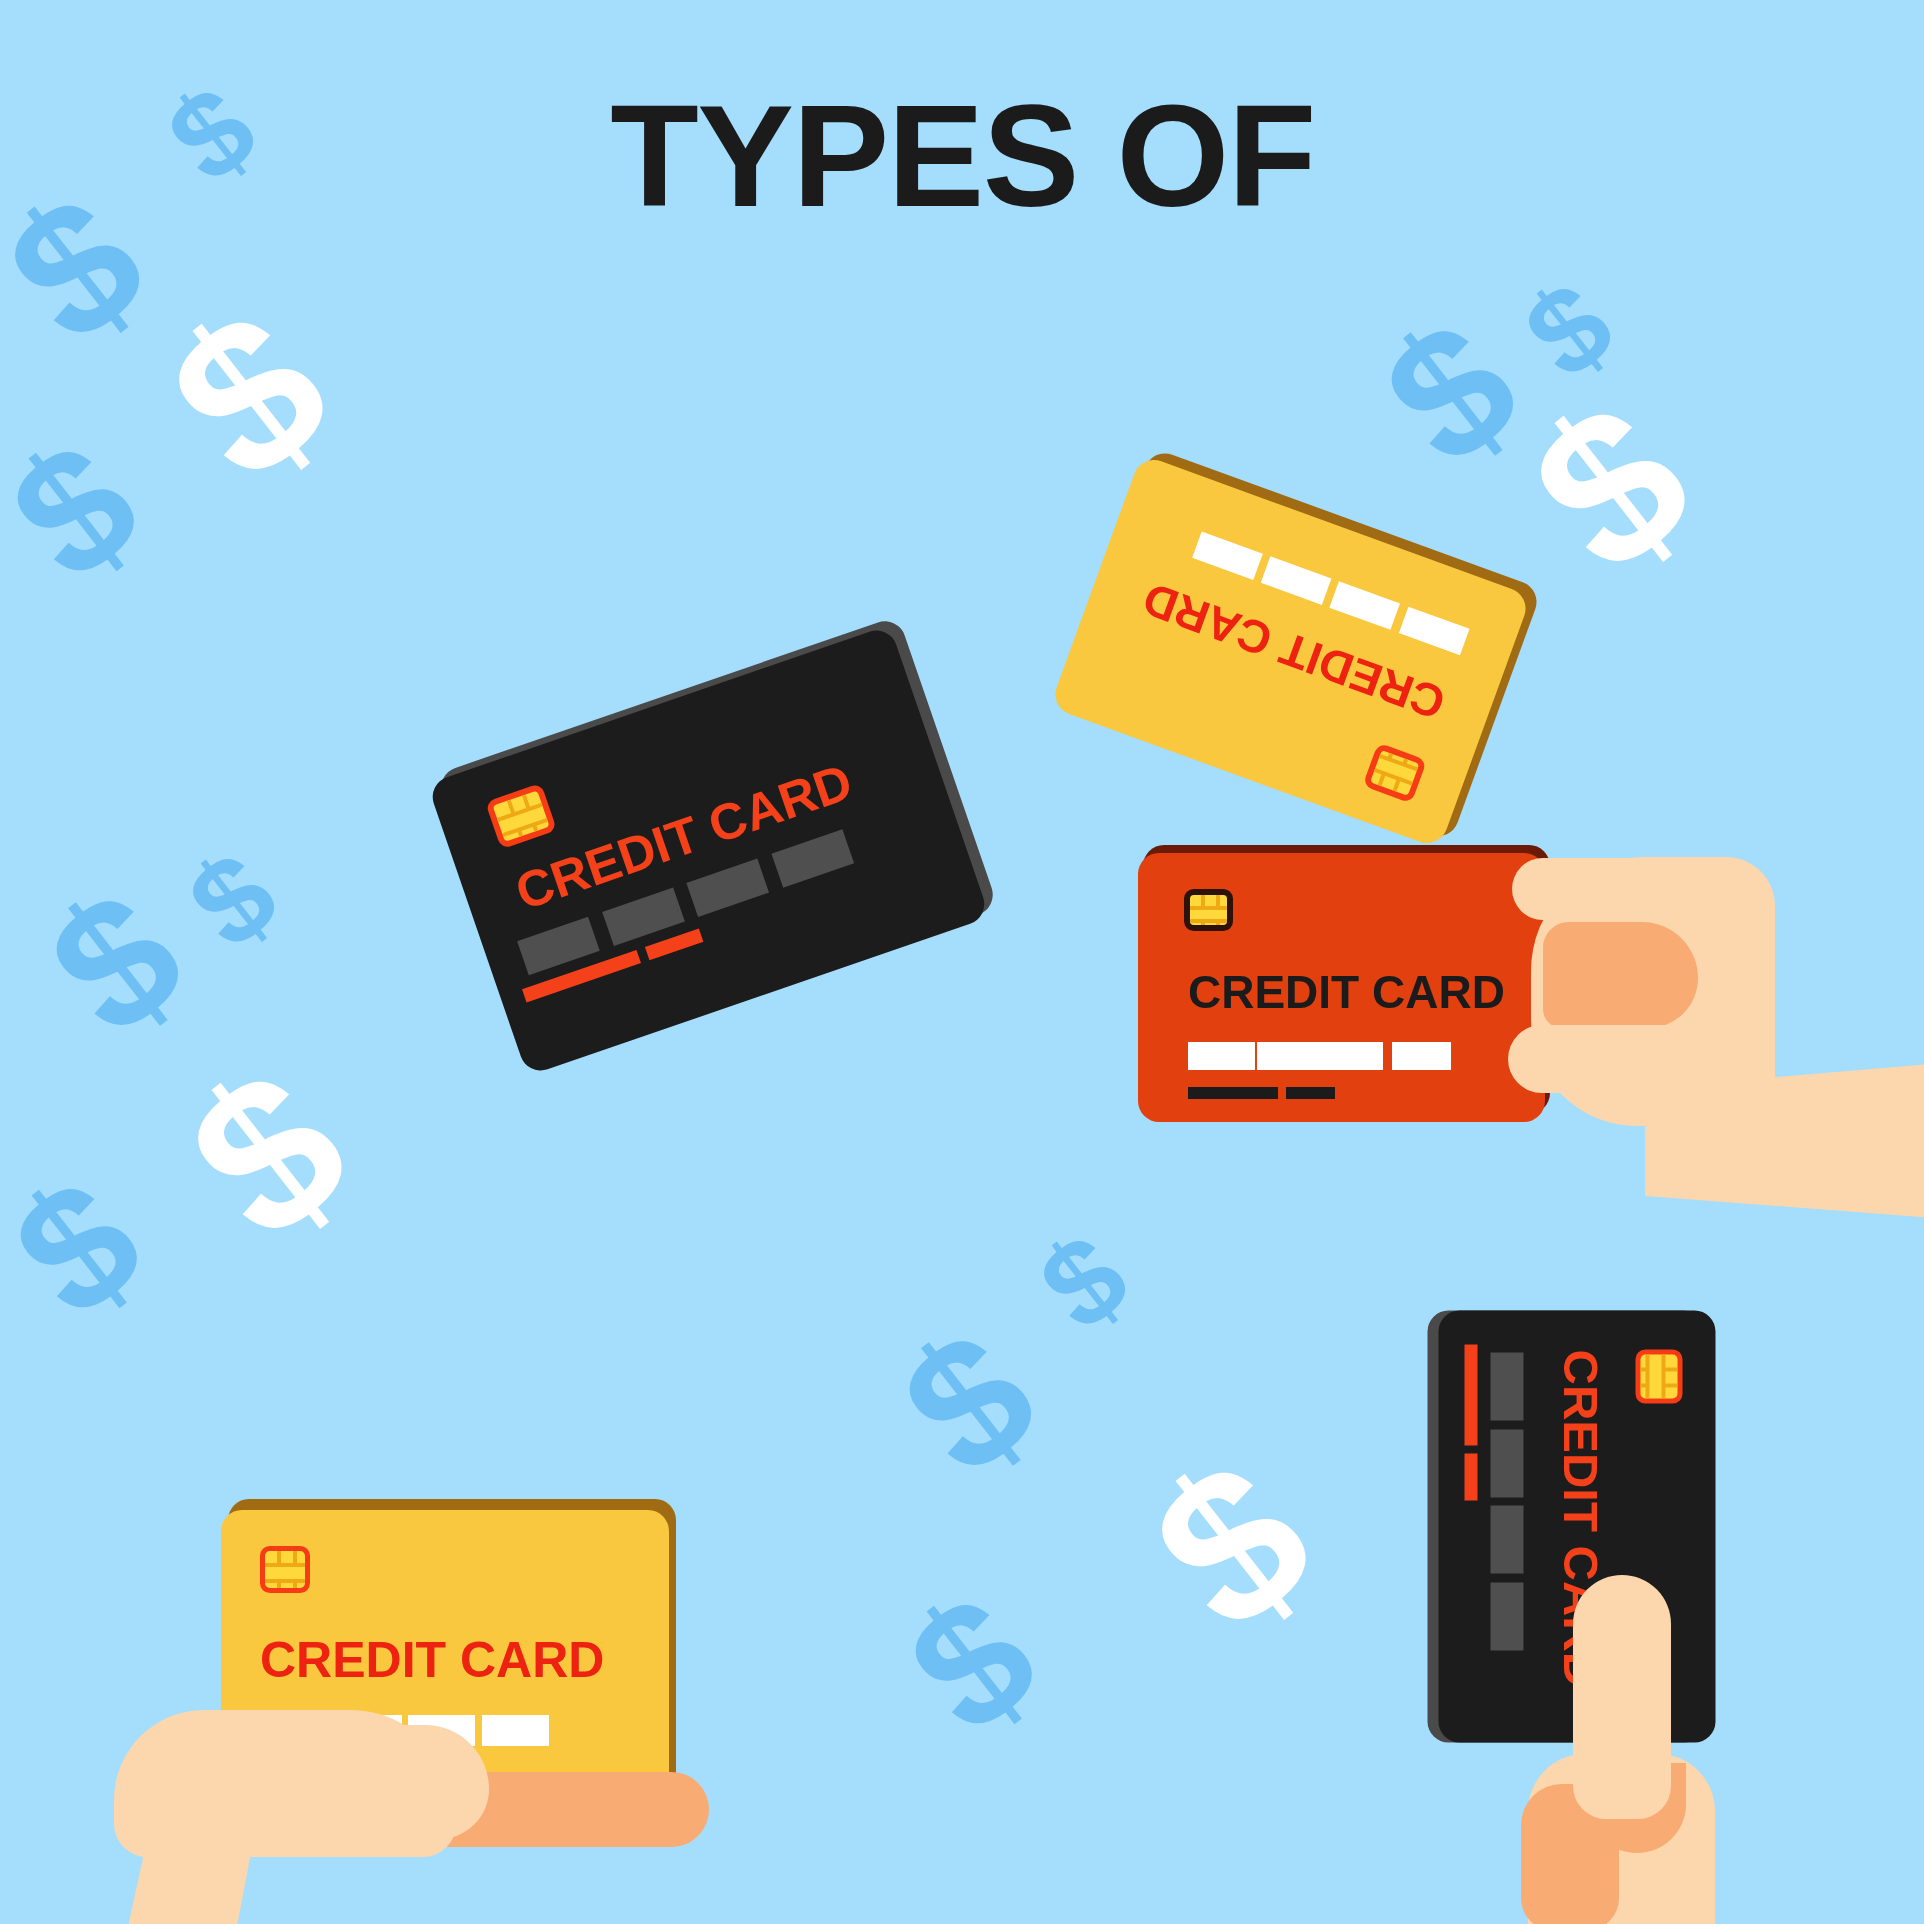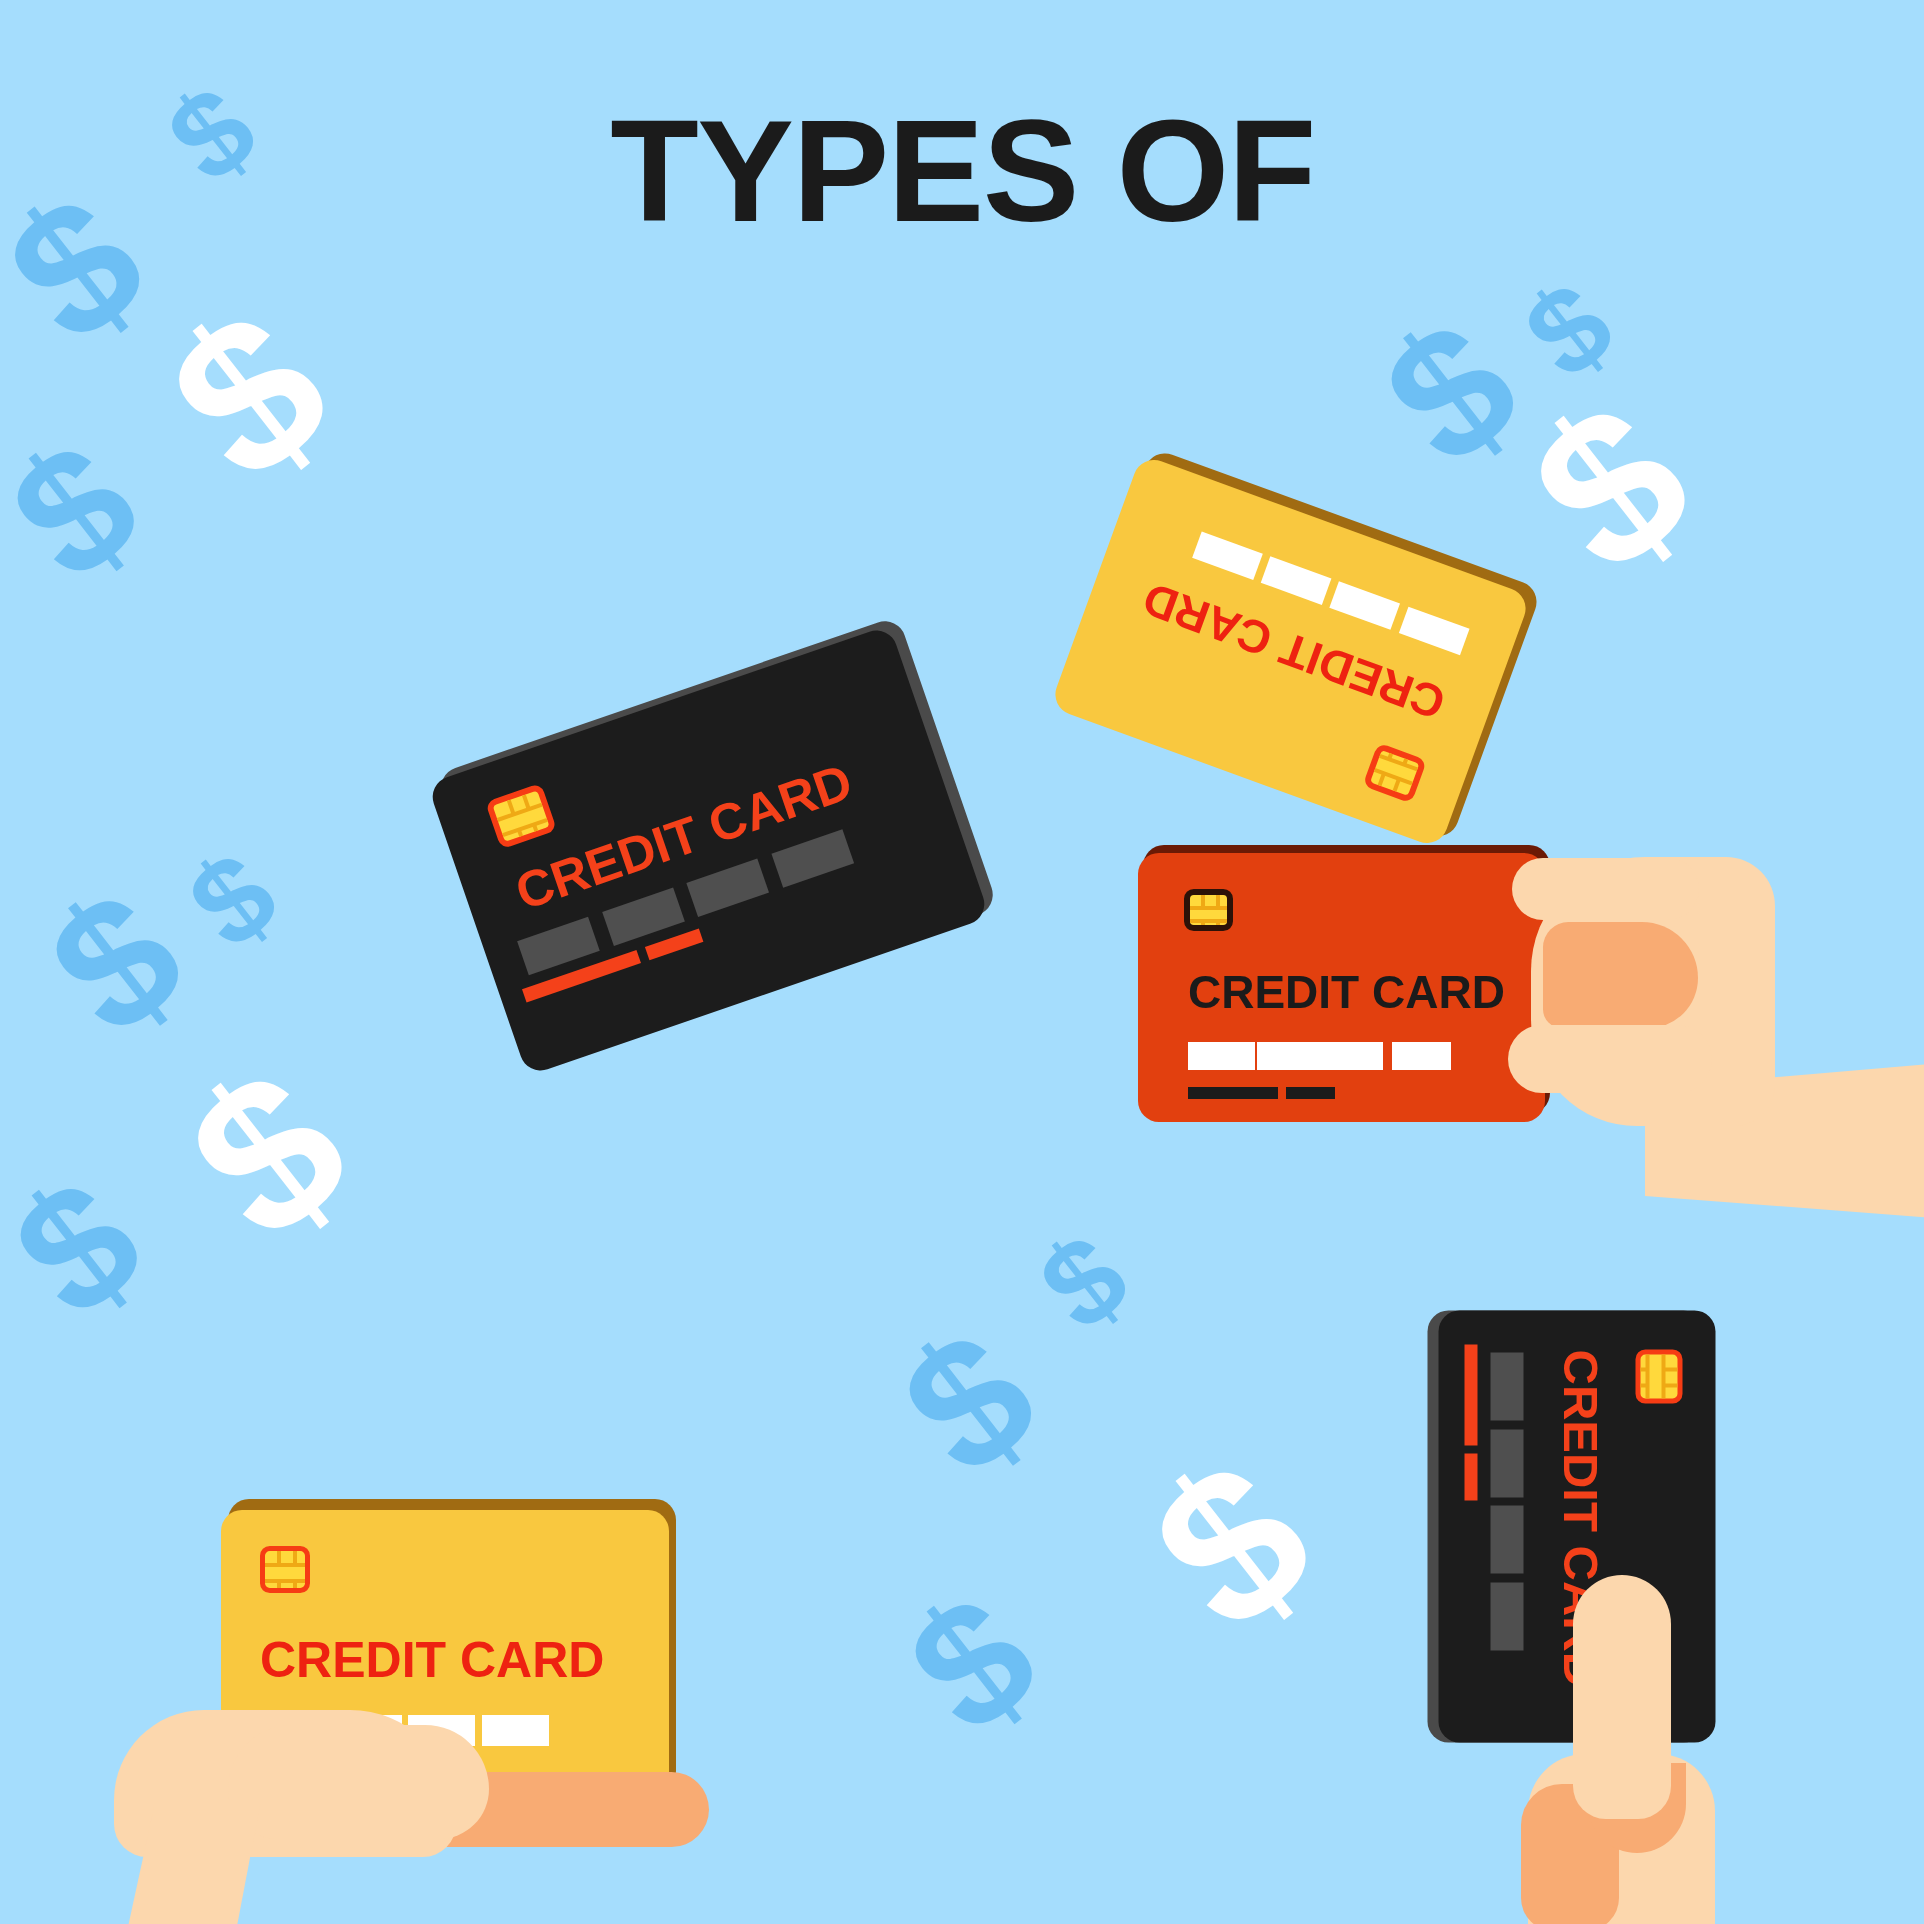--- a/index.html
+++ b/index.html
@@ -103,21 +103,21 @@
       <span class="dollar" style="left: 1050px; top: 1221px; font-size: 122px; color: rgb(109, 191, 244); transform: rotate(-38deg);">$</span>
       <span class="dollar" style="left: 918px; top: 1311px; font-size: 183px; color: rgb(109, 191, 244); transform: rotate(-38deg);">$</span>
       <span class="dollar" style="left: 1172px; top: 1437px; font-size: 216px; color: rgb(255, 255, 255); transform: rotate(-38deg);">$</span>
       <span class="dollar" style="left: 924px; top: 1576px; font-size: 175px; color: rgb(109, 191, 244); transform: rotate(-38deg);">$</span>
       <span class="dollar" style="left: 1535px; top: 269px; font-size: 122px; color: rgb(109, 191, 244); transform: rotate(-38deg);">$</span>
       <span class="dollar" style="left: 1400px; top: 301px; font-size: 183px; color: rgb(109, 191, 244); transform: rotate(-38deg);">$</span>
       <span class="dollar" style="left: 1551px; top: 379px; font-size: 216px; color: rgb(255, 255, 255); transform: rotate(-38deg);">$</span>
       <span class="dollar" style="left: 1376px; top: 517px; font-size: 175px; color: rgb(109, 191, 244); transform: rotate(-38deg);">$</span>
     </div>
 
-  <div id="title" style="color: rgb(27, 27, 27); margin-top: 15px;">
+  <div id="title" style="color: rgb(27, 27, 27);">
     <span class="line">TYPES OF</span>
   </div>
 
   <div class="card-wrap" style="left:464px; top:696px; width:489px; height:309px; transform: rotate(-19deg); transform-origin: 50% 50%;">
 
     <div class="card-edge" style="left:11.4px; top:-6.5px; width:489px; height:309px; background:#4a4a4a;"></div>
 
     <div class="card" style="left:0; top:0; width:489px; height:309px; background:#1c1c1c;"></div>
 
     <div class="chip" style="left:49px; top:36px; width:59px; height:50px; border:6.5px solid #f63c14;">

